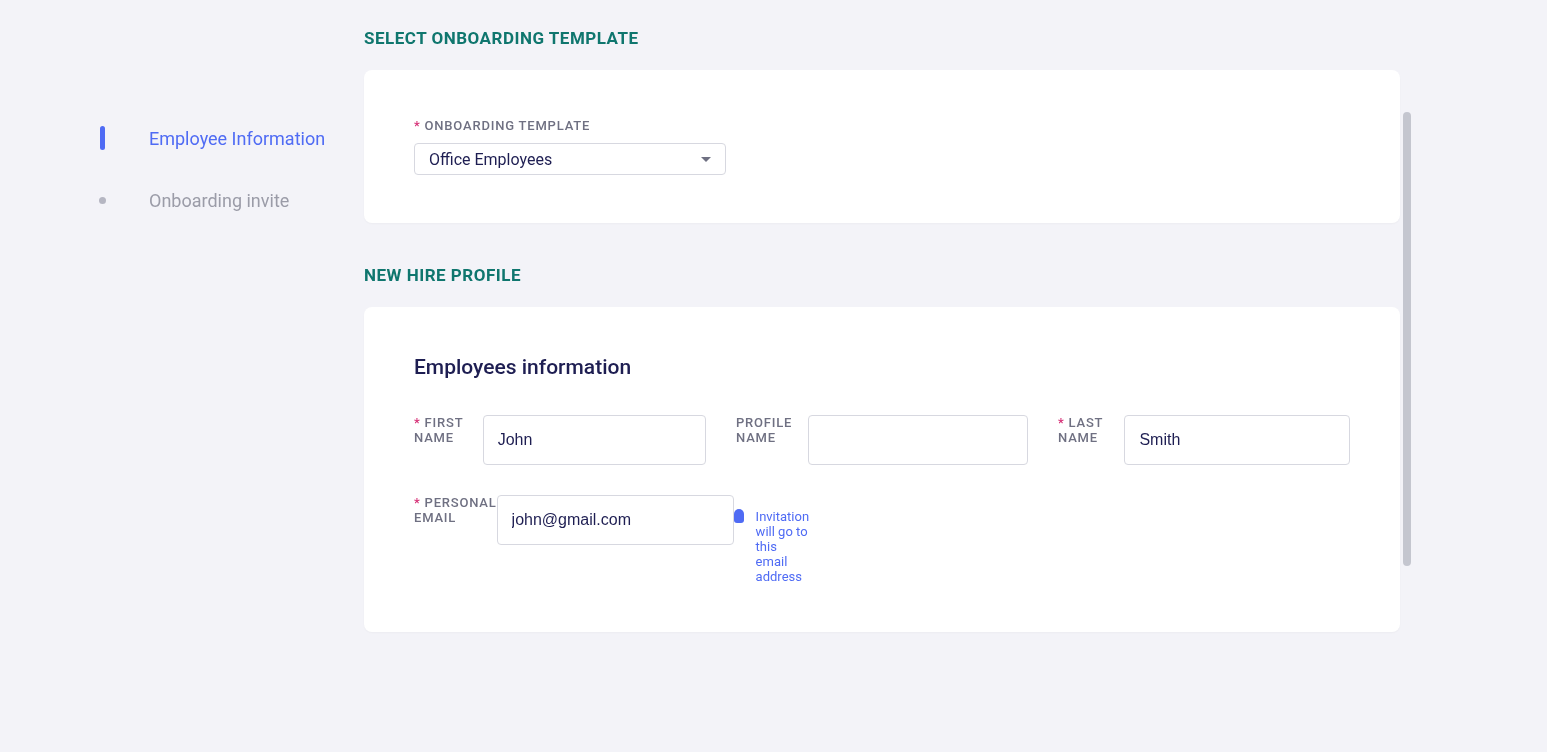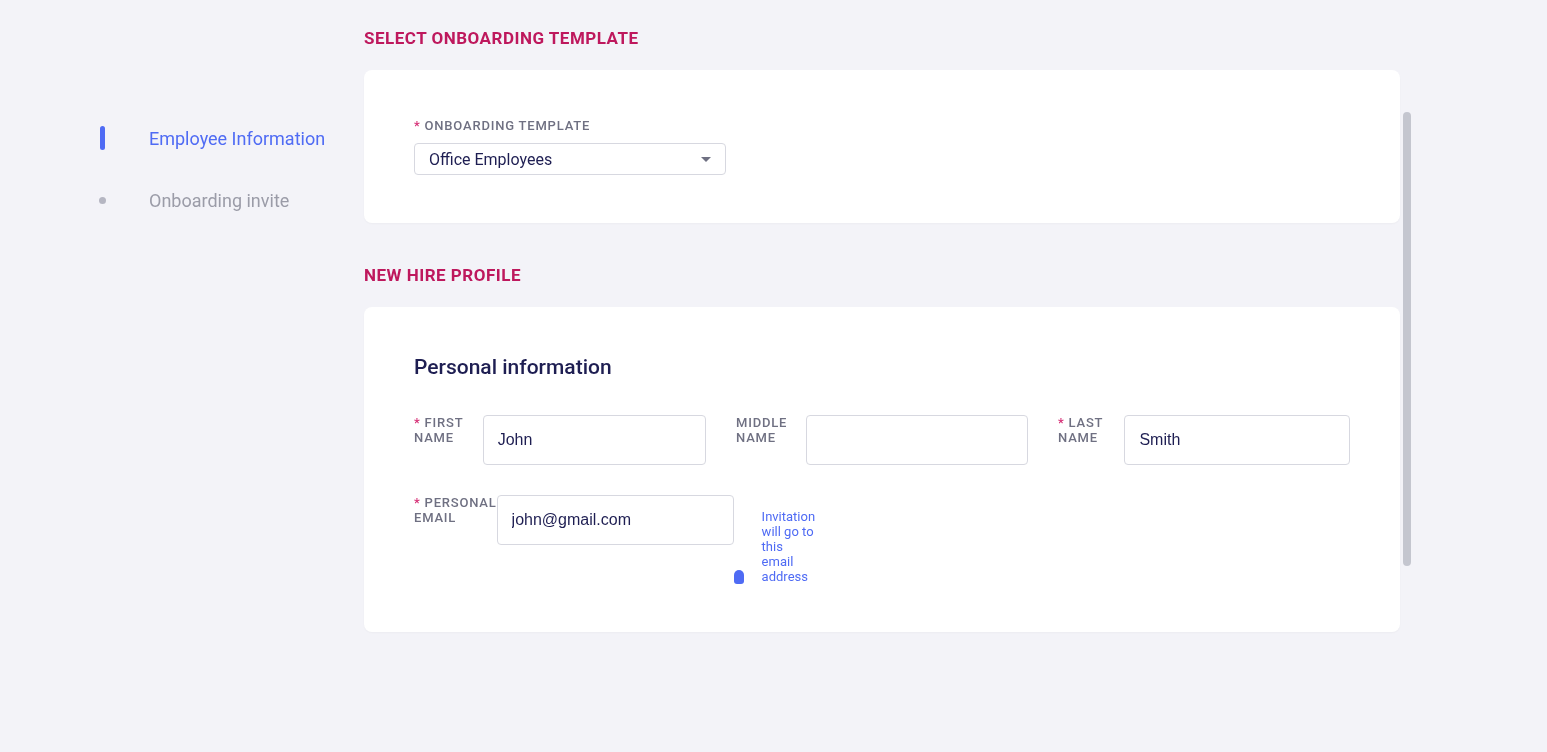--- a/index.html
+++ b/index.html
@@ -63,21 +63,21 @@
     .page-title {
       font-size: 31px;
       font-weight: 600;
       color: #1e1e52;
       margin-bottom: 50px;
     }
     .section-header {
       font-size: 17px;
       font-weight: 700;
       letter-spacing: 0.5px;
-      color: #be185d;
+      color: #0f766e;
       margin-bottom: 22px;
     }
     .card {
       background: #ffffff;
       border-radius: 8px;
       padding: 48px 50px;
       margin-bottom: 42px;
       box-shadow: 0 1px 2px rgba(0,0,0,0.03);
     }
     .field-label {
@@ -141,22 +141,22 @@
       padding: 9px 14px;
       font-size: 16px;
       color: #1e1e52;
       background: #fff;
     }
     .text-input-wider {
       width: 252px;
     }
     .help-row {
       display: flex;
-      align-items: flex-end;
-      gap: 18px;
+      align-items: flex-start;
+      gap: 12px;
       margin-top: 14px;
     }
     .bulb-icon {
       width: 10px;
       height: 14px;
       background: #4f6bf4;
       border-radius: 5px 5px 3px 3px;
       position: relative;
       flex-shrink: 0;
     }
@@ -201,31 +201,31 @@
       <div class="select-wrapper">
         <div class="select-input">
           <span>Office Employees</span>
           <div class="caret-down"></div>
         </div>
       </div>
     </div>
 
     <div class="section-header">NEW HIRE PROFILE</div>
     <div class="card">
-      <div class="subsection-title">Personal information</div>
+      <div class="subsection-title">Employees information</div>
 
       <div class="fields-row">
         <div class="field-group">
           <label class="field-label">
             <span class="required-star">*</span><span>FIRST NAME</span>
           </label>
           <input type="text" class="text-input" value="John" style="">
         </div>
         <div class="field-group">
-          <label class="field-label">MIDDLE NAME</label>
+          <label class="field-label">PROFILE NAME</label>
           <input type="text" class="text-input" value="" style="">
         </div>
         <div class="field-group">
           <label class="field-label">
             <span class="required-star">*</span><span>LAST NAME</span>
           </label>
           <input type="text" class="text-input" value="Smith" style="">
         </div>
       </div>
 

